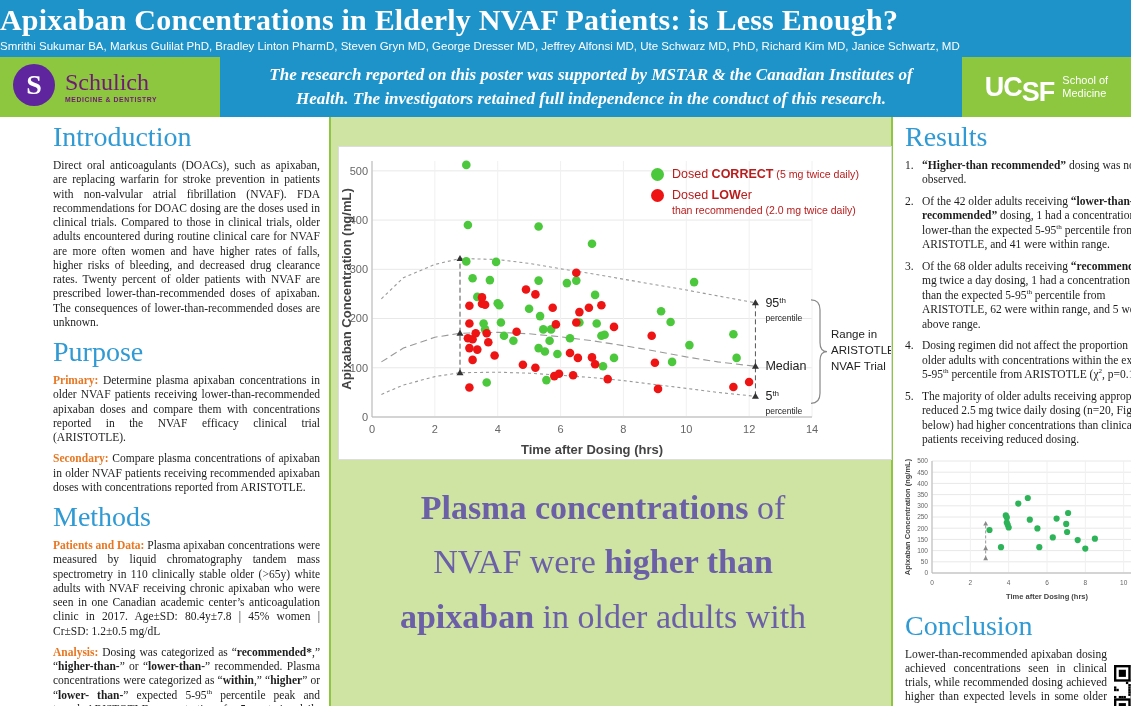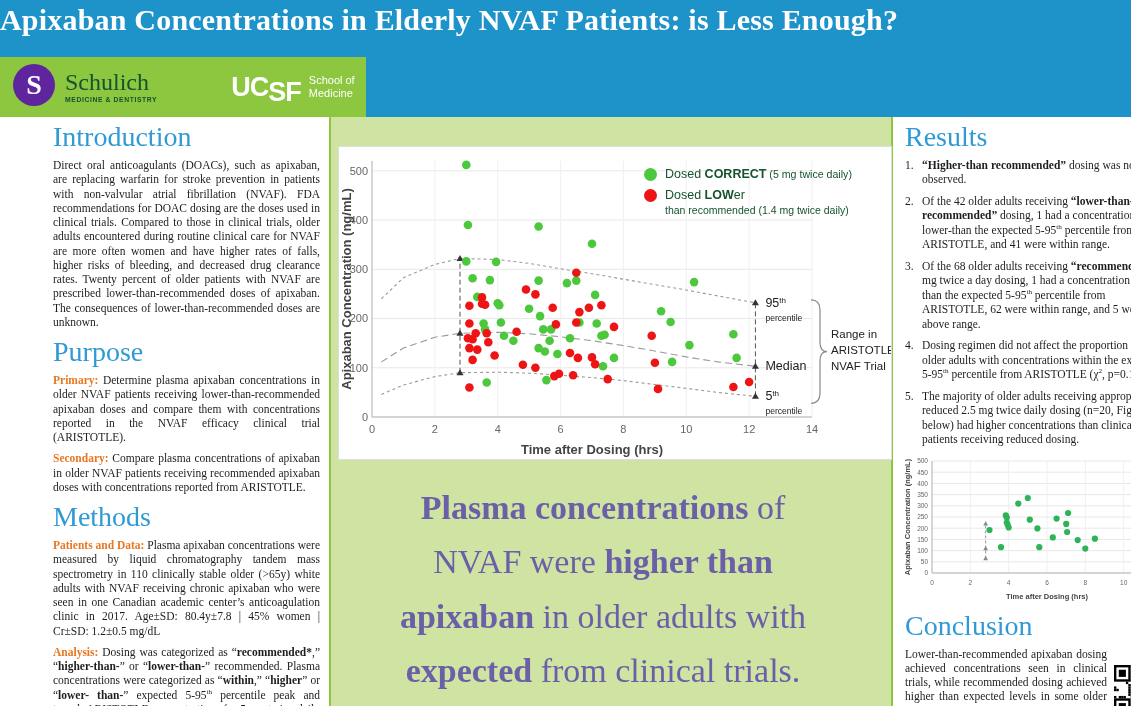--- a/index.html
+++ b/index.html
@@ -7,27 +7,27 @@
        font-family:"Liberation Serif",serif;}
   
   .header{position:absolute;top:0;left:0;width:1131px;height:57px;background:#1e93c9;
           text-align:left;color:#fff;}
   .title{font-size:30px;font-weight:bold;padding-top:3px;letter-spacing:.2px;}
   .authors{font-size:11.5px;font-family:"Liberation Sans",sans-serif;margin-top:3px;}
   
   .logo-band{position:absolute;top:57px;left:0;width:1131px;height:60px;background:#1e93c9;display:flex;}
   .schulich{width:220px;background:#8dc63f;display:flex;align-items:center;gap:9px;
             padding-left:12px;box-sizing:border-box;}
-  .schulich-txt{color:#14532d;line-height:1;}
+  .schulich-txt{color:#701a75;line-height:1;}
   .schulich-name{font-size:24px;font-family:"Liberation Serif",serif;}
   .schulich-sub{font-size:6.8px;font-weight:bold;letter-spacing:.6px;font-family:"Liberation Sans",sans-serif;margin-top:3px;}
   .banner{flex:1;display:flex;align-items:center;justify-content:center;color:#fff;
           font-style:italic;font-weight:bold;font-size:17px;line-height:1.4;text-align:center;
           padding:0 30px;}
-  .ucsf{width:146px;background:#8dc63f;display:flex;align-items:center;justify-content:center;
+  .ucsf{width:169px;background:#8dc63f;display:flex;align-items:center;justify-content:center;
         gap:8px;color:#fff;box-sizing:border-box;}
   .ucsf-word{font-family:"Liberation Sans",sans-serif;font-weight:bold;font-size:27px;letter-spacing:-1px;}
   .ucsf-sf{position:relative;top:5px;}
   .ucsf-sub{font-family:"Liberation Sans",sans-serif;font-size:11px;line-height:1.15;}
   
   .content{position:absolute;top:117px;left:0;width:1131px;height:589px;display:flex;padding-left:44px;}
   .col-left{width:285px;background:#fff;padding:2px 9px 0 9px;box-sizing:border-box;overflow:hidden;}
   .col-mid{width:564px;background:#cfe3a3;border-left:2px solid #8dc63f;border-right:2px solid #8dc63f;
            position:relative;box-sizing:border-box;}
   .col-right{flex:1;background:#fff;padding:2px 10px 0 12px;box-sizing:border-box;overflow:hidden;border-radius:6px;}
@@ -36,52 +36,54 @@
   .b{font-weight:bold;}
   .sup{vertical-align:super;font-size:.62em;}
   .sm{font-size:.85em;}
   
   .ritem{display:flex;gap:4px;font-size:11.5px;line-height:1.26;color:#1d1d1d;margin:0 0 7px;}
   .rnum{flex:0 0 13px;}
   .rtxt{flex:1;text-align:left;}
   
   .chart-box{position:absolute;left:8px;top:30px;width:552px;height:312px;background:#fff;
              box-shadow:0 0 0 1px #ddd;}
-  .legend{position:absolute;left:305px;top:20px;font-family:"Liberation Sans",sans-serif;
-          font-size:12.5px;color:#14532d;}
+  .legend{position:absolute;left:312px;top:20px;font-family:"Liberation Sans",sans-serif;
+          font-size:12.5px;color:#b91c1c;}
   .leg-row{display:flex;align-items:center;gap:8px;margin-bottom:7px;}
   .leg-dot{width:13px;height:13px;border-radius:50%;flex:0 0 13px;}
   .leg-sub{font-size:10.5px;margin:-5px 0 0 21px;}
   .small-chart-box{margin:0 0 2px -4px;}
   
   .statement{position:absolute;top:364px;left:0;width:544px;text-align:center;color:#6b60a8;
              font-size:34px;line-height:1.6;}
   
   .qr-wrap{float:right;width:52px;margin:18px 0 0 6px;text-align:center;}
 </style>
 </head>
 <body>
 
 <div class="header">
   <div class="title">Apixaban Concentrations in Elderly NVAF Patients: is Less Enough?</div>
+  <div class="authors">Smrithi Sukumar BA, Markus Gulilat PhD, Bradley Linton PharmD, Steven Gryn MD, George Dresser MD, Jeffrey Alfonsi MD, Ute Schwarz MD, PhD, Richard Kim MD, Janice Schwartz, MD</div>
 </div>
 
 <div class="logo-band">
   <div class="schulich">
     <span>
       <svg width="44" height="44">
           <circle cx="22" cy="22" r="21" fill="#5f259f"></circle>
           <text x="22" y="31" text-anchor="middle" font-size="28" font-weight="bold" fill="#ffffff" font-family="Liberation Serif,serif">S</text>
         </svg>
     </span>
     <span class="schulich-txt">
       <div class="schulich-name">Schulich</div>
       <div class="schulich-sub">MEDICINE &amp; DENTISTRY</div>
     </span>
   </div>
+  <div class="banner">The research reported on this poster was supported by MSTAR &amp; the Canadian Institutes of Health. The investigators retained full independence in the conduct of this research.</div>
   <div class="ucsf">
     <span class="ucsf-word"><span>UC</span><span class="ucsf-sf">SF</span></span>
     <span class="ucsf-sub">
       <div>School of</div>
       <div>Medicine</div>
     </span>
   </div>
 </div>
 
 <div class="content">
@@ -241,28 +243,27 @@
           </svg></div>
       <div class="legend">
         <div class="leg-row">
           <span class="leg-dot" id="leg-dot-green" style="background: rgb(76, 200, 60);"></span>
           <span><span>Dosed </span><span class="b">CORRECT</span><span class="sm"> (5 mg twice daily)</span></span>
         </div>
         <div class="leg-row">
           <span class="leg-dot" id="leg-dot-red" style="background: rgb(238, 20, 20);"></span>
           <span><span>Dosed </span><span class="b">LOW</span><span>er</span></span>
         </div>
-        <div class="leg-sub">than recommended  (1.4 mg twice daily)</div>
+        <div class="leg-sub">than recommended  (2.0 mg twice daily)</div>
       </div>
     </div>
     <div class="statement">
       <div><span class="b">Plasma concentrations</span><span> of</span></div>
       <div><span>NVAF were </span><span class="b">higher than</span></div>
       <div><span class="b">apixaban</span><span> in older adults with</span></div>
-      <div><span class="b">expected</span><span> from clinical trials.</span></div>
     </div>
   </div>
 
   <div class="col-right">
     <h2>Results</h2>
     <div class="ritem">
       <span class="rnum">1.</span>
       <span class="rtxt"><span class="b">“Higher-than recommended”</span><span> dosing was not observed.</span></span>
     </div>
     <div class="ritem">

